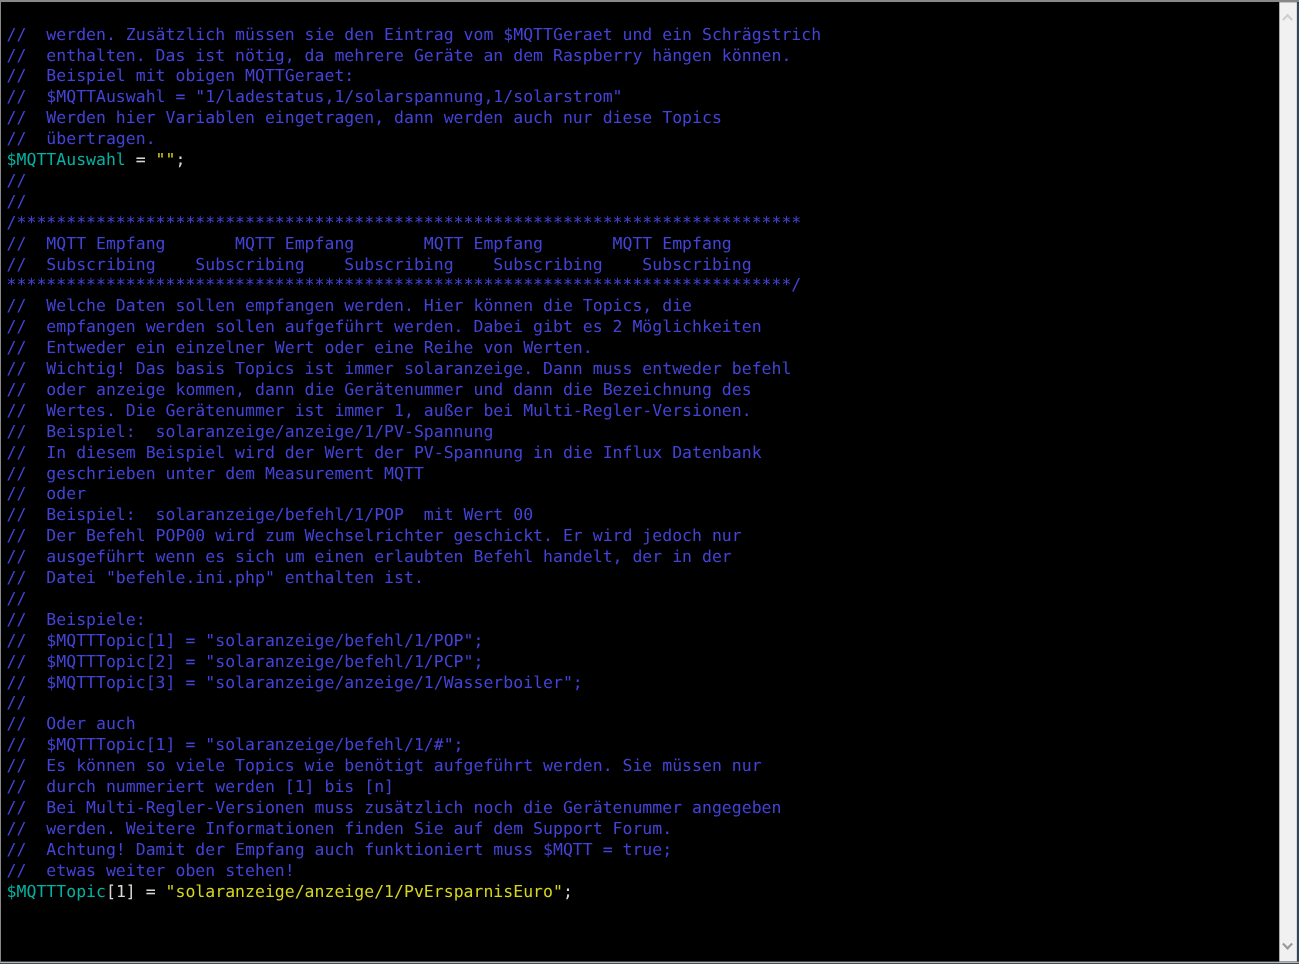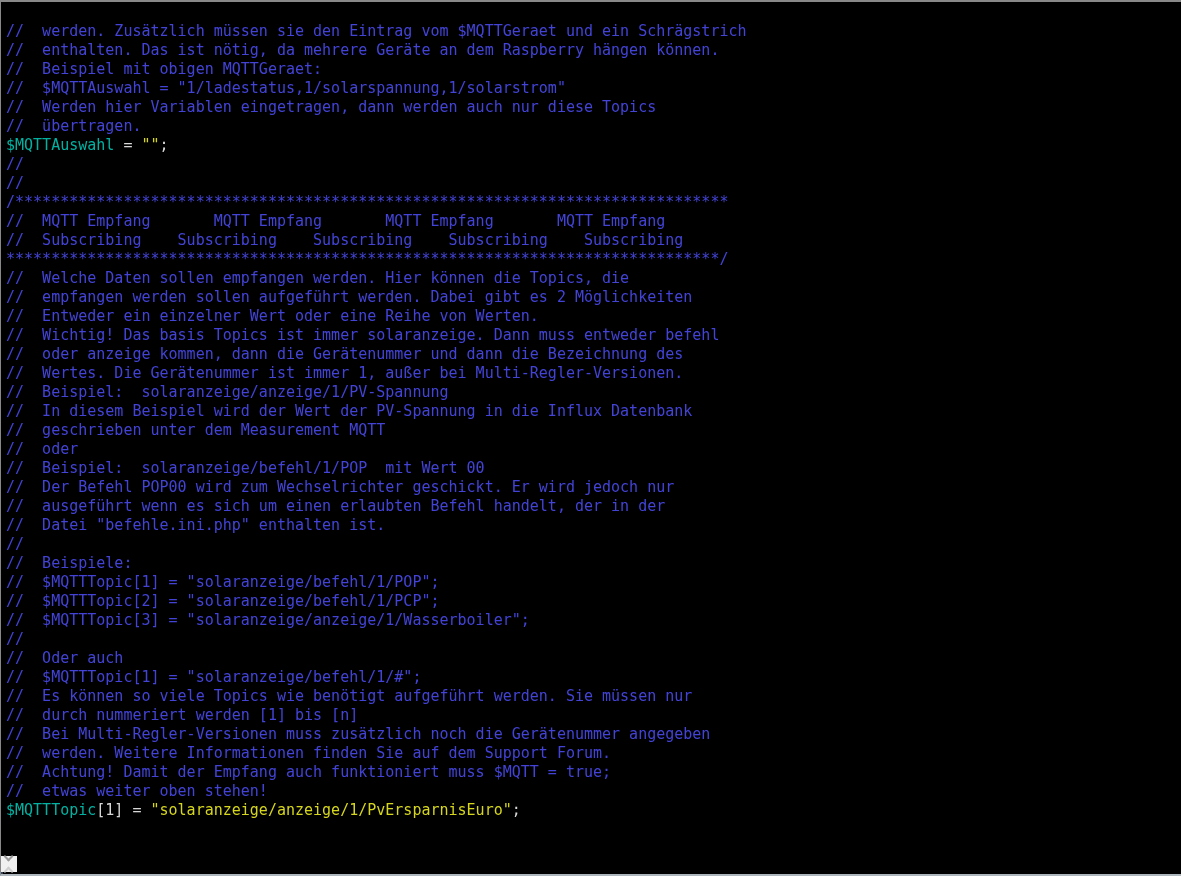--- a/index.html
+++ b/index.html
@@ -7,21 +7,21 @@
     --plain:#d8d8d8; --keycap_bg:#d8d8d8; --keycap_fg:#000000;
     --scrollbar_track:#f1f1f1; --scrollbar_arrow:#9a9a9a; --window_border:#888888; --right_edge:#33475c;
   }
   *{margin:0;padding:0;box-sizing:border-box;}
   html,body{width:1181px;height:876px;overflow:hidden;background:#444;}
   .window{
     width:1181px;height:876px;
     border-top:2px solid var(--window_border);
     border-left:1px solid var(--window_border);
     border-bottom:2px solid #aeb6bd;
-    display:flex;flex-direction:column;
+    display:flex;flex-direction:row;
     background:var(--background);
   }
   .client{
     position:relative;flex:1 1 auto;height:100%;
     background:var(--background);overflow:hidden;
     font-family:"DejaVu Sans Mono","Liberation Mono",monospace;
     font-size:15px;line-height:19px;color:var(--plain);
   }
   .buffer{
     position:absolute;top:20px;left:5px;right:0;

